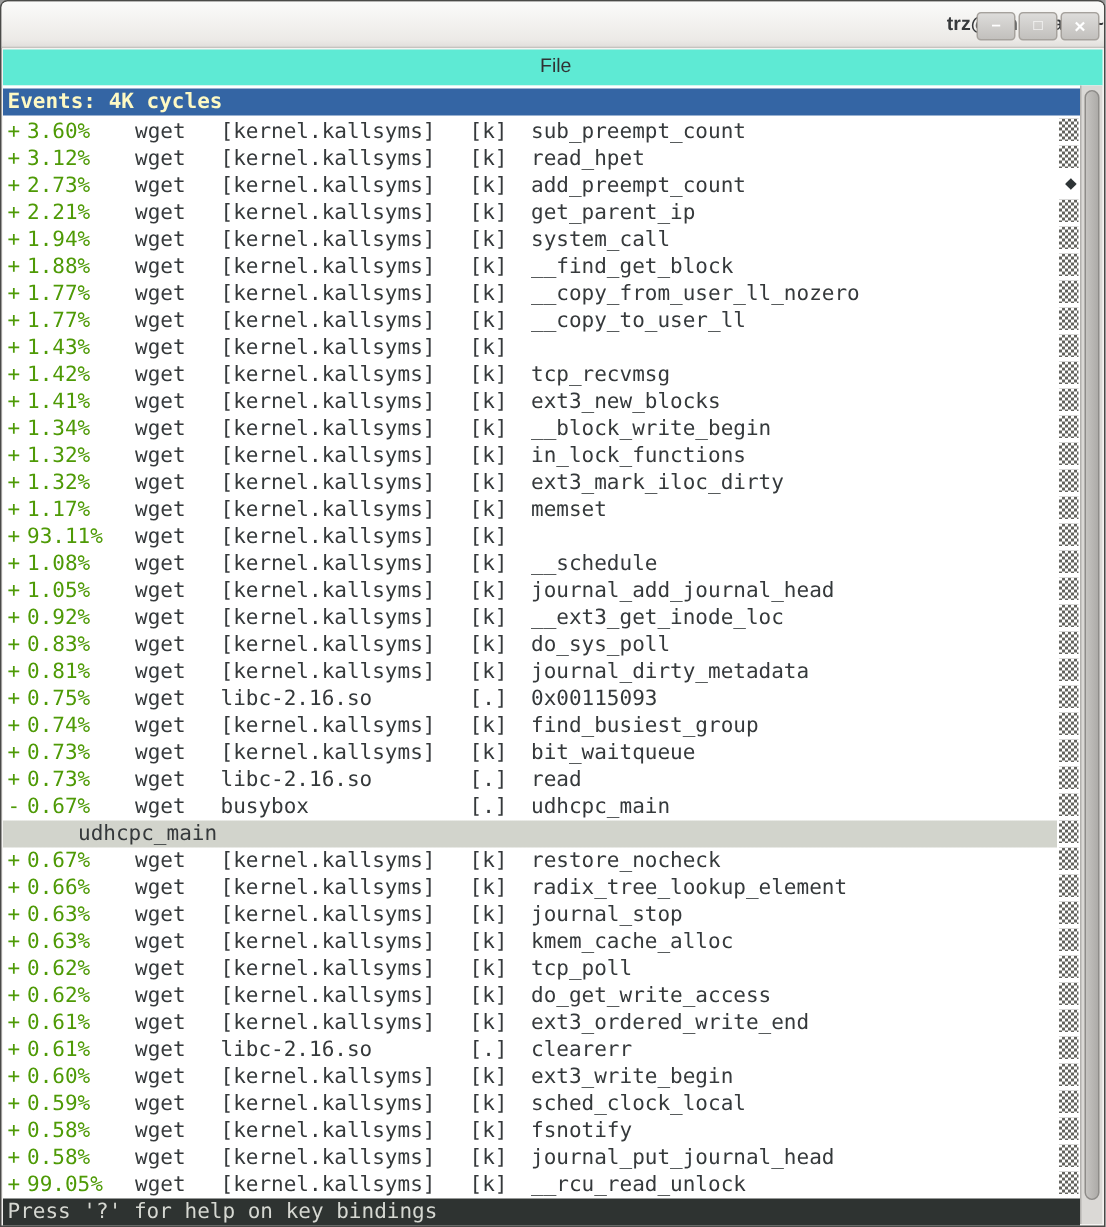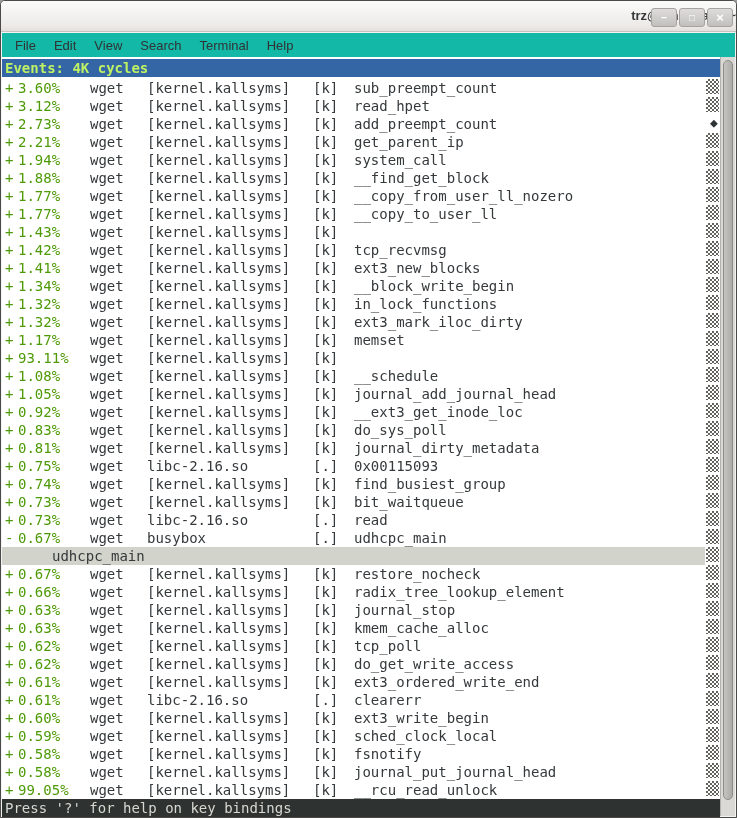--- a/index.html
+++ b/index.html
@@ -23,41 +23,41 @@
   .controls{position:absolute;right:3px;top:7px;display:flex;gap:2px;}
   .wbtn{
     width:26px;height:19px;border:1px solid #a6a29d;border-radius:3px;
     background:linear-gradient(#dddcda,#c2c0bd);
     color:#fff;display:flex;align-items:center;justify-content:center;
     font-size:11px;font-weight:bold;line-height:1;
   }
   
   .menubar{
     position:absolute;top:32px;left:1px;right:1px;height:24px;
-    background:#14b8a6;display:flex;align-items:center;padding-left:4px;
+    background:#5eead4;display:flex;align-items:center;padding-left:4px;flex-direction:column;
   }
   .mi{padding:3px 9px;font-size:13px;color:#303234;}
   
   .term{
     position:absolute;top:56px;left:1px;right:1px;bottom:1px;background:#ffffff;
     font-family:"DejaVu Sans Mono","Liberation Mono",monospace;
     font-size:14px;line-height:18px;color:#35393b;white-space:pre;
   }
   .gtk-scrollbar{
     position:absolute;top:0;right:0;width:15px;height:100%;
     background:#dbd9d6;border-left:1px solid #b3b1ae;
   }
   .gtk-thumb{
     position:absolute;top:3px;left:2px;width:10px;height:740px;
     background:linear-gradient(90deg,#c6c4c1,#adaba8);
     border:1px solid #8e8c89;border-radius:6px;
   }
   .hline{
     position:absolute;top:2px;left:0;right:15px;height:18px;
-    background:#3465a4;color:#bef264;font-weight:bold;padding-left:3px;
+    background:#3465a4;color:#fef9c3;font-weight:bold;padding-left:3px;
   }
   .rows{position:absolute;top:22px;left:0;right:15px;}
   .row{position:relative;height:18px;}
   .row span{position:absolute;top:0;}
   .row .m{left:3px;color:#4e9a06;}
   .row .p{left:16px;width:70px;text-align:left;color:#4e9a06;}
   .row .c{left:88px;}
   .row .d{left:145px;text-align:right;}
   .row .t{left:311px;}
   .row .s{left:352px;}

